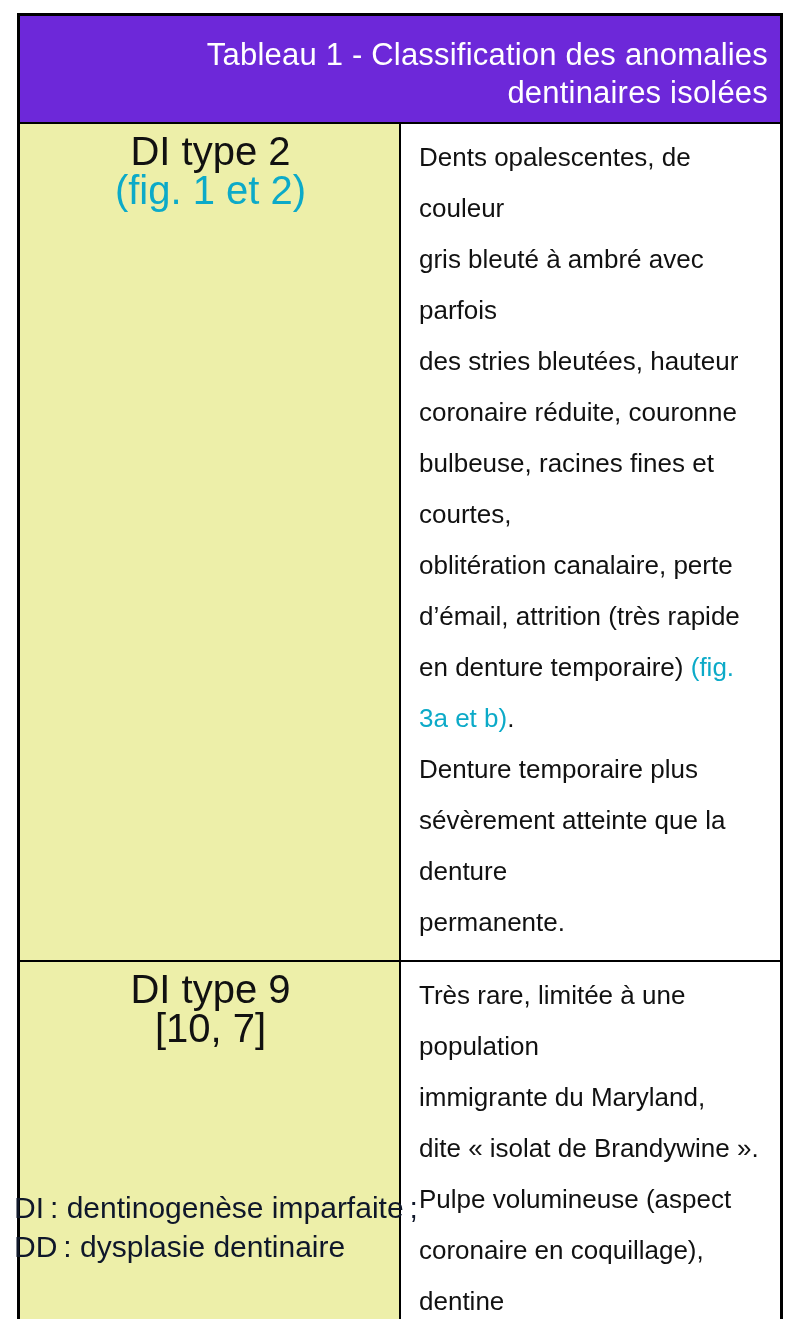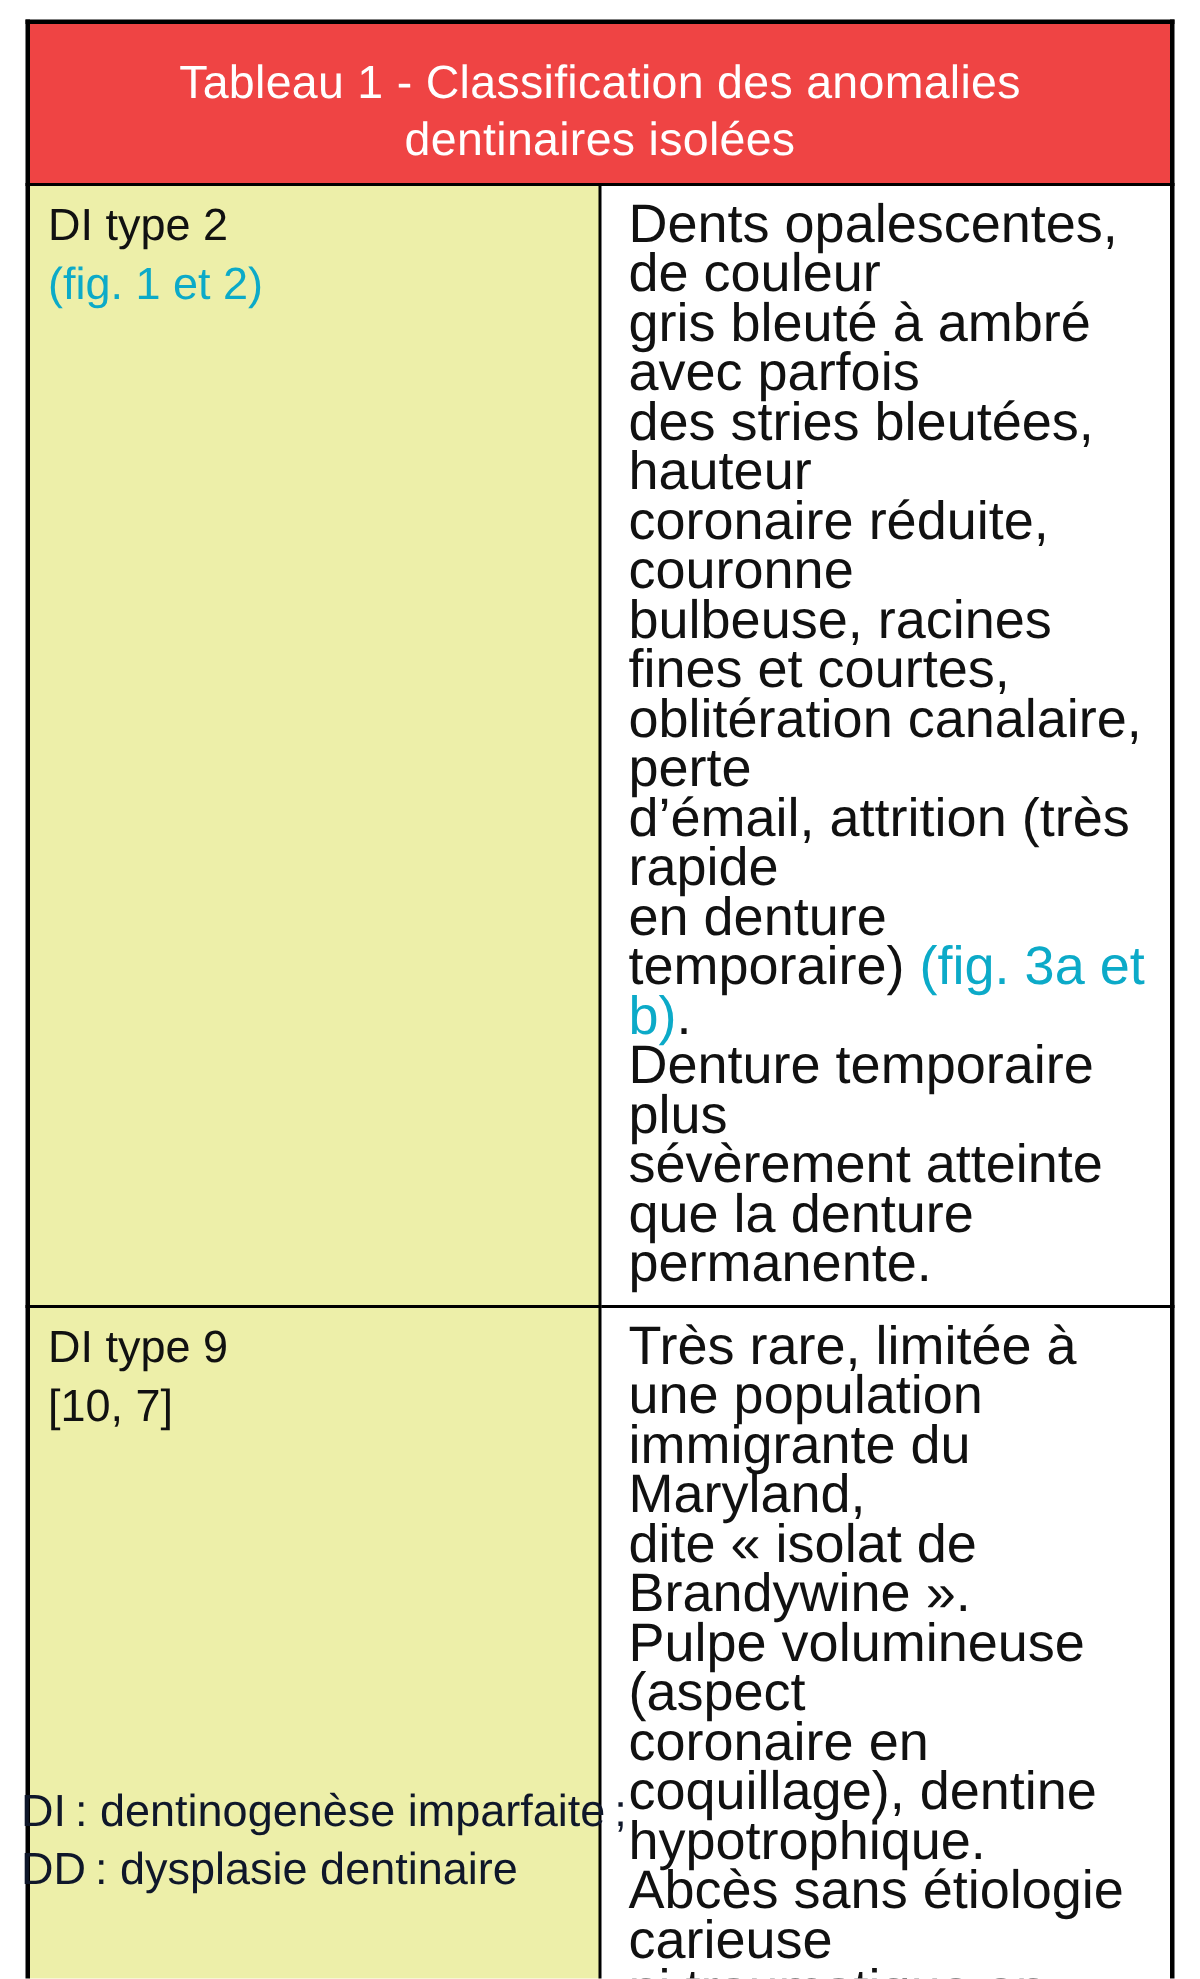--- a/index.html
+++ b/index.html
@@ -27,46 +27,47 @@
     width: 766px;
     table-layout: fixed;
   }
   table.classif, table.classif th, table.classif td {
     border: 2px solid #000000;
   }
   table.classif {
     border-width: 3px;
   }
   th.title-cell {
-    background: #ef4444;
+    background: #6d28d9;
     color: #ffffff;
     font-weight: normal;
     font-size: 31px;
     line-height: 38px;
-    text-align: center;
+    text-align: right;
     vertical-align: top;
     padding: 20px 12px 10px 12px;
     white-space: pre-line;
     letter-spacing: 0.2px;
   }
   td.term-cell {
     background: #edefa9;
     width: 199px;
     vertical-align: top;
     padding: 8px 10px 10px 12px;
-    font-size: 30px;
+    font-size: 40px;
     line-height: 38.5px;
     white-space: pre-line;
+    text-align: center;
   }
   td.desc-cell {
     background: #ffffff;
     vertical-align: top;
     padding: 8px 10px 12px 18px;
-    font-size: 36px;
-    line-height: 33px;
+    font-size: 26px;
+    line-height: 51px;
     white-space: pre-line;
     margin-left: 40px;
   }
   .fig-link {
     color: #0caac8;
   }
   .footnote {
     position: absolute;
     left: 14px;
     top: 1188px;

